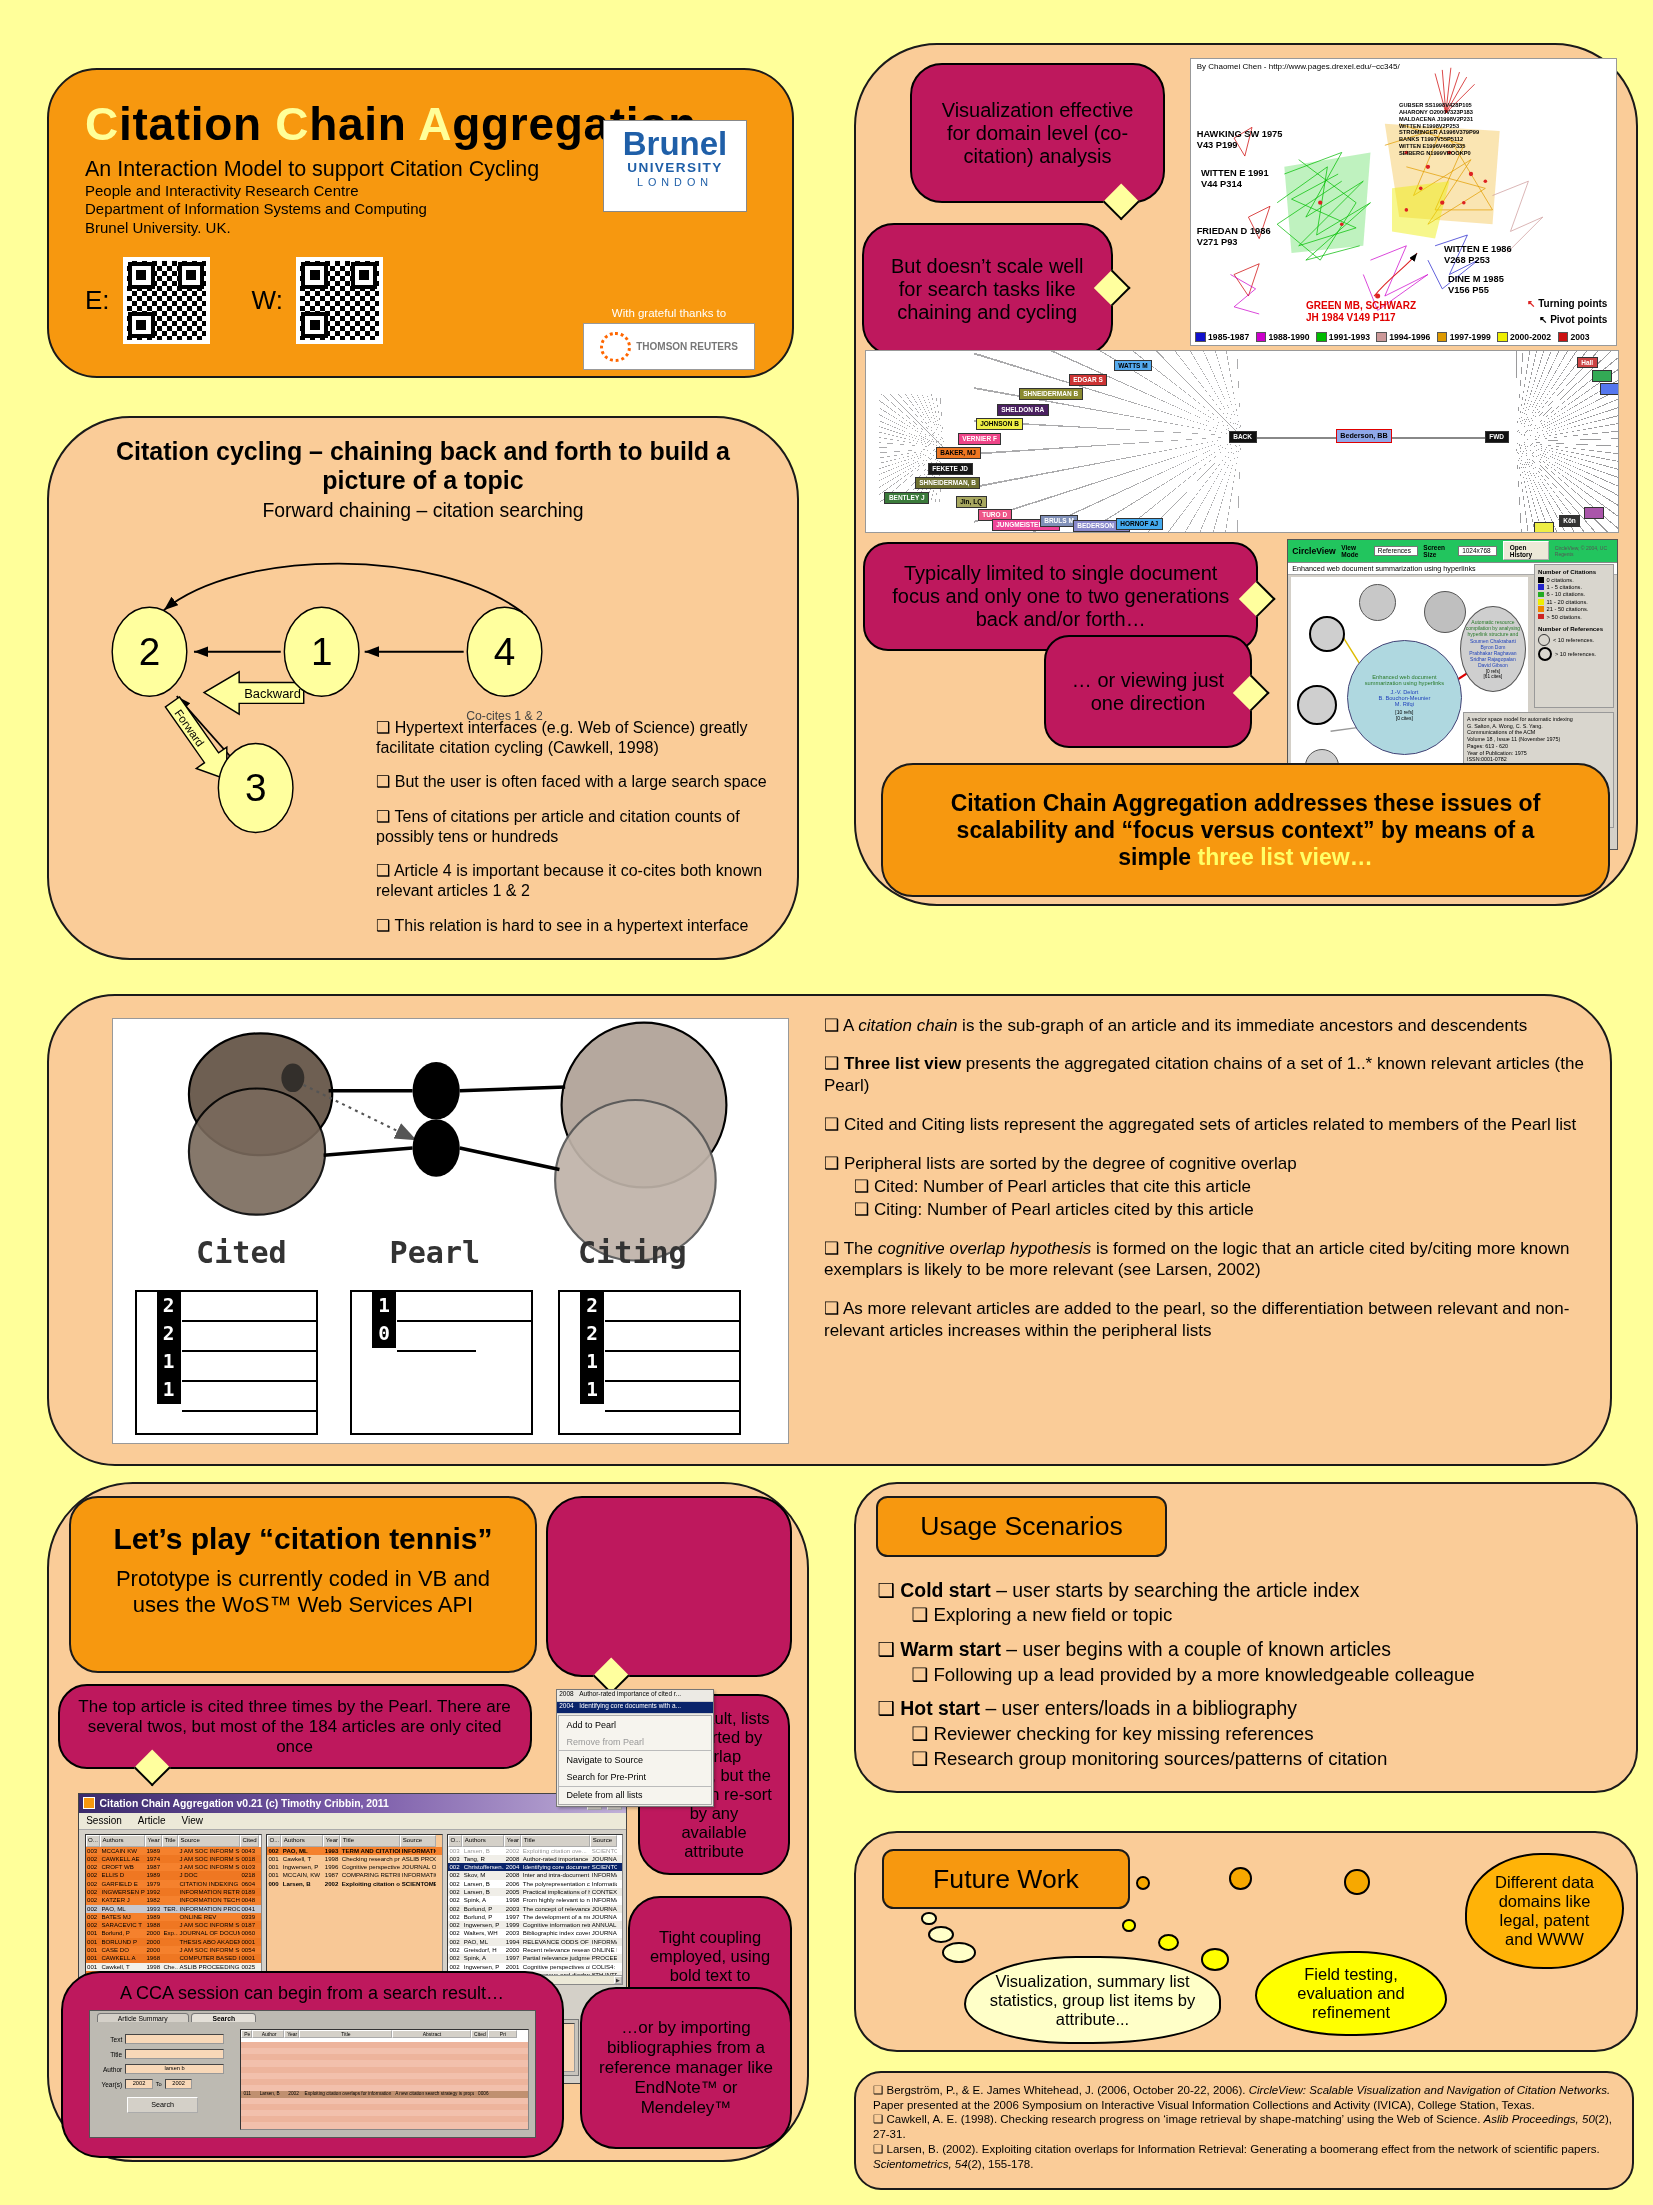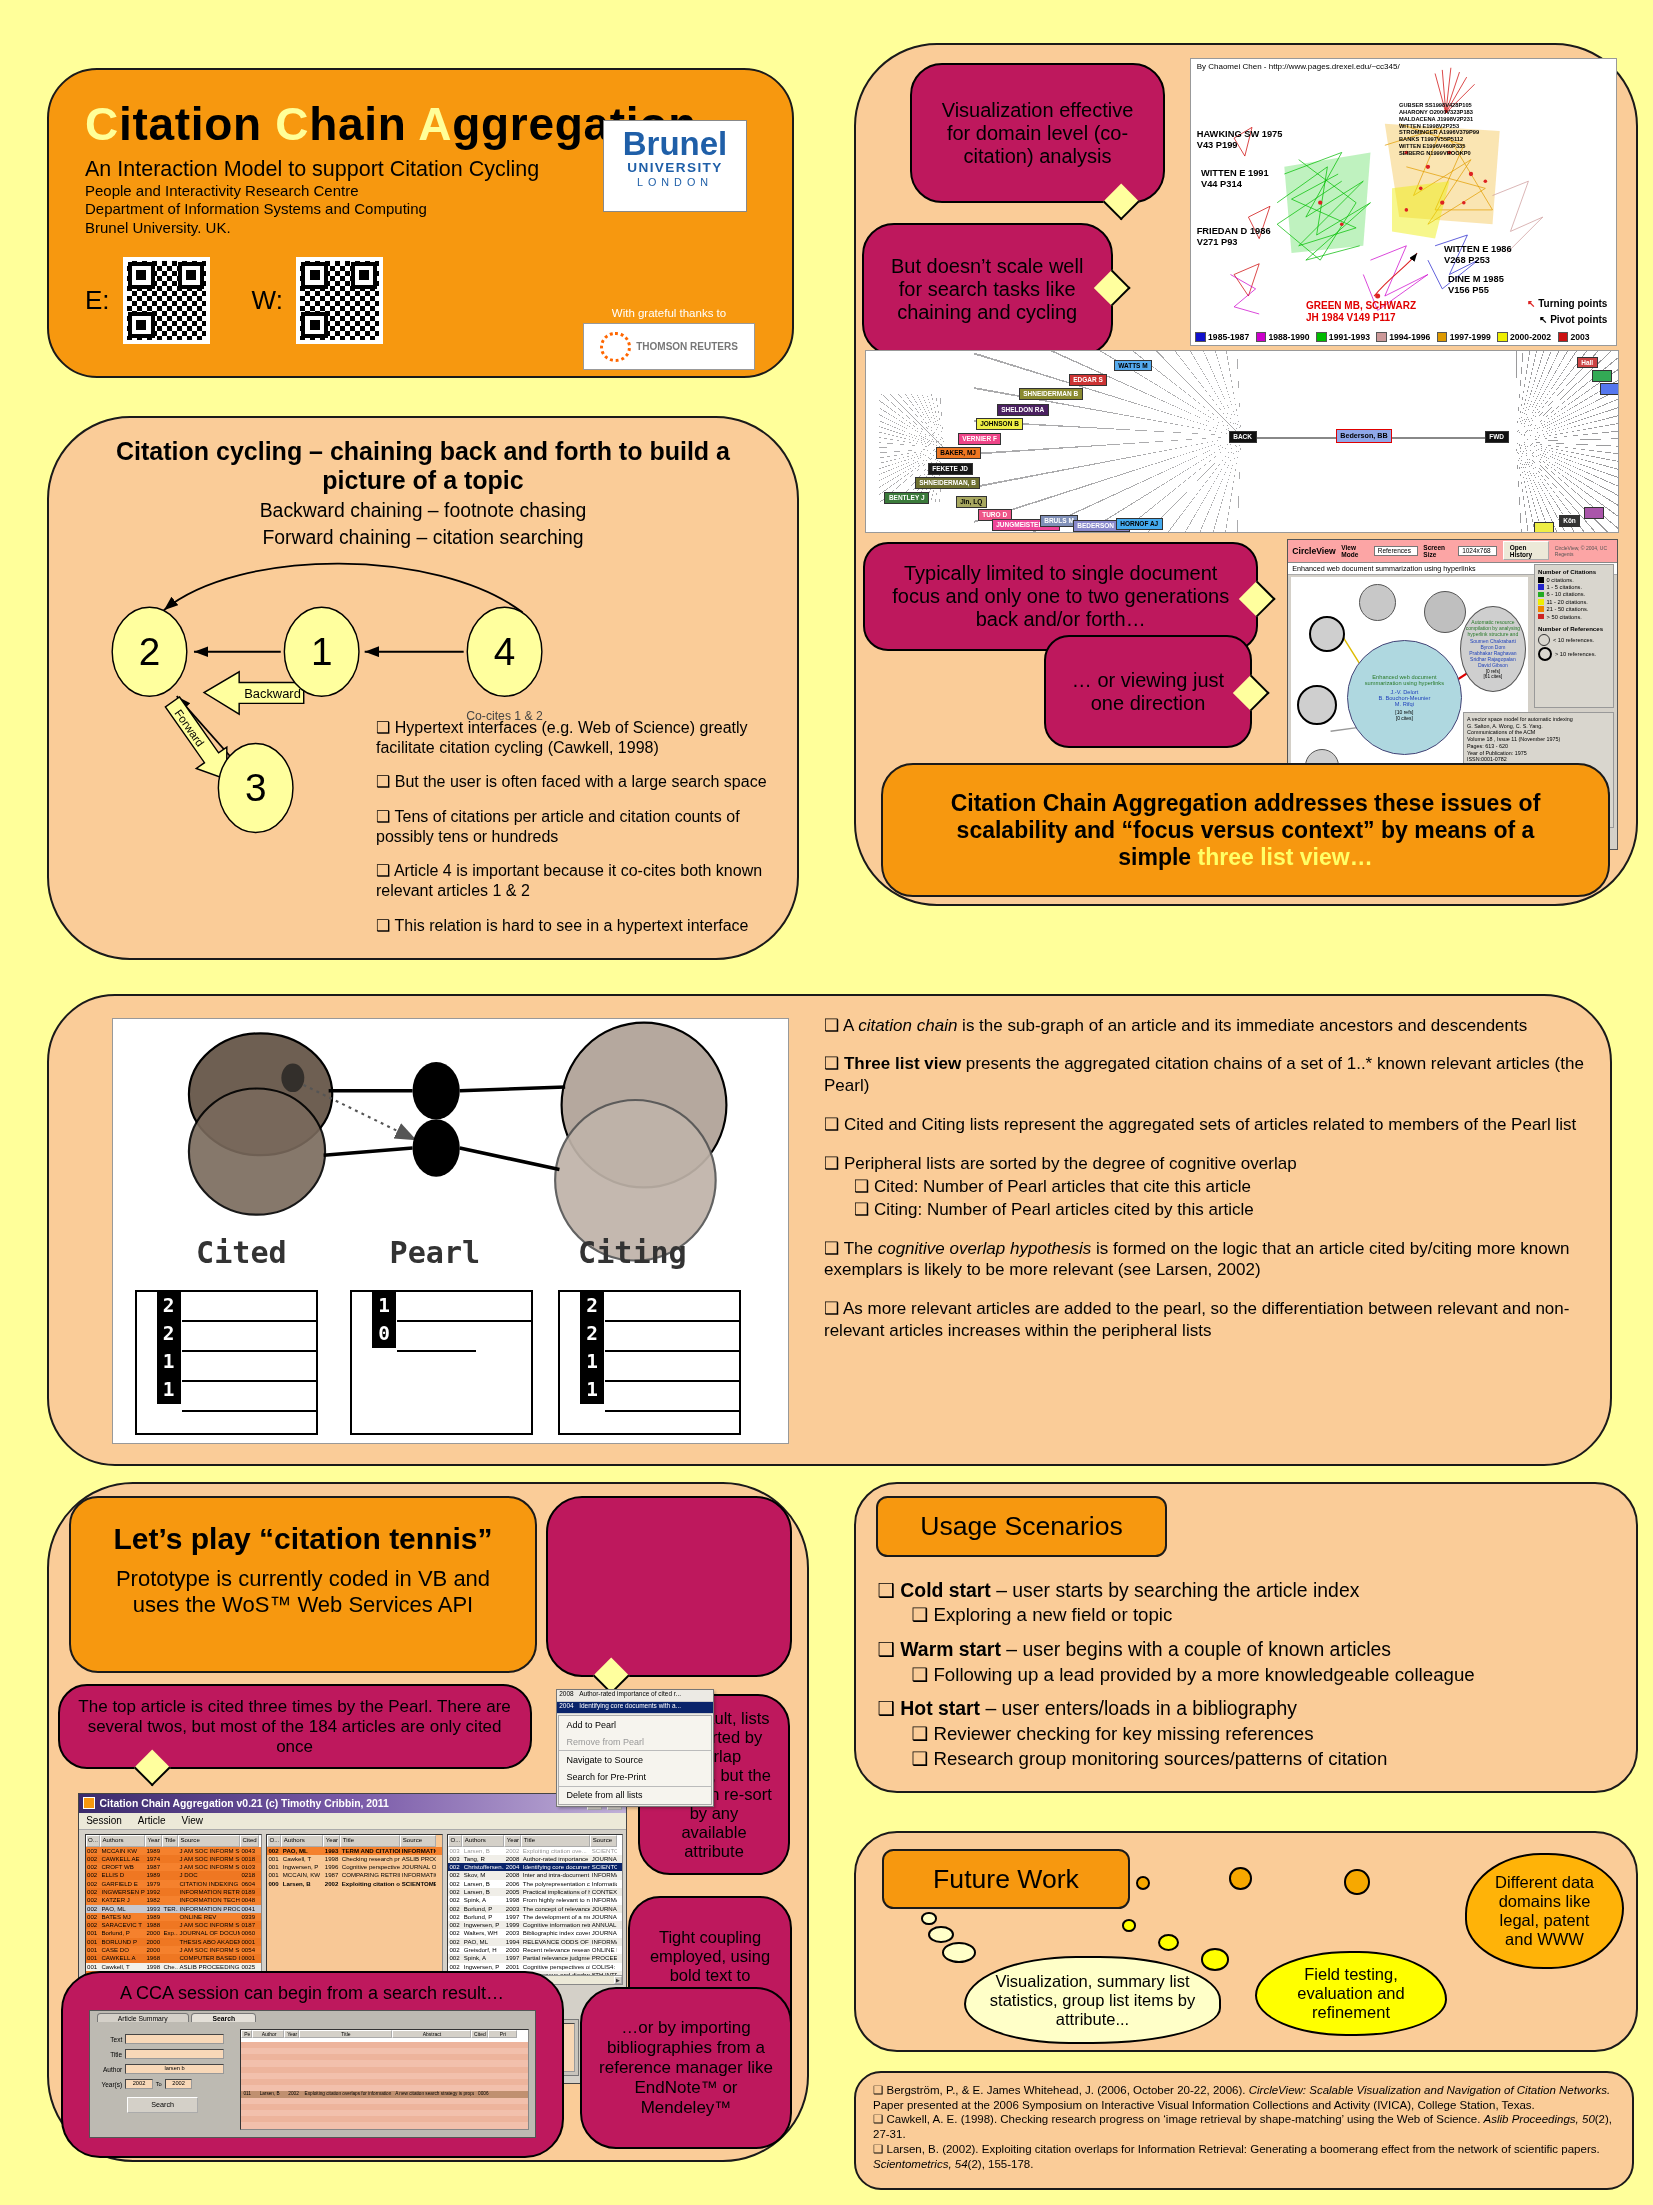--- a/index.html
+++ b/index.html
@@ -55,21 +55,21 @@
   #treeviz{left:8.6px;top:305px;width:752px;height:181px;overflow:hidden;}
   .fan{position:absolute;}
   .tchip{position:absolute;font-size:6.5px;font-weight:bold;padding:1.4px 3.6px;border:0.7px solid #333;color:#000;white-space:nowrap;z-index:3;}
   .tchip.dark{color:#fff;}
   #stmt{position:absolute;left:25px;top:718px;width:729px;height:134px;border-radius:32px;
         display:flex;align-items:center;justify-content:center;text-align:center;padding:7.2px 43px;box-sizing:border-box;
         font-size:23px;font-weight:bold;}
   #stmt .yl{color:#FFFF66;}
   
   #cv{left:431px;top:494px;width:329px;height:309px;background:#D4D0C8;border:1.4px solid #555;font-size:6.5px;}
-  #cv .tb{height:21.5px;background:#fca5a5;border-bottom:0.7px solid #888;display:flex;align-items:center;gap:5.7px;padding:0 4.3px;}
+  #cv .tb{height:21.5px;background:#22c55e;border-bottom:0.7px solid #888;display:flex;align-items:center;gap:5.7px;padding:0 4.3px;}
   #cv .brand{font-weight:bold;font-size:8.6px;}
   #cv .lbl{font-weight:bold;font-size:6.5px;}
   #cv .dd{background:#fff;border:0.7px solid #777;padding:0.7px 5.7px 0.7px 2.9px;font-size:6.5px;}
   #cv .btn{background:#ECE9D8;border:1.4px outset #fff;padding:1.4px 5.7px;font-size:6.5px;font-weight:bold;}
   #cv .sub{background:#fff;padding:1.4px 4.3px;border-bottom:0.7px solid #aaa;font-size:7.2px;}
   #cv-main{position:absolute;left:2.9px;top:37px;width:237px;height:251px;background:#fff;}
   .cvc{position:absolute;border-radius:50%;display:flex;flex-direction:column;align-items:center;justify-content:center;text-align:center;box-sizing:border-box;}
   .cv-green{color:#2A7A2A;}.cv-blue{color:#2244BB;}
   #cv-leg{position:absolute;right:2.9px;top:24.4px;width:80px;height:144px;background:#D9D6CE;border:0.7px solid #999;padding:2.9px;box-sizing:border-box;}
   #cv-leg .cv-line{display:flex;align-items:center;gap:2.9px;margin-top:1.4px;font-size:5.7px;}
@@ -224,21 +224,20 @@
       <div>With grateful thanks to</div>
       <div id="thomson">
         <span class="dotc"></span>
         <span class="tr">THOMSON REUTERS</span>
       </div>
     </div>
   </div>
 
   <div id="cyc" class="panel">
     <div class="ttl">Citation cycling – chaining back and forth to build a picture of a topic</div>
-    <div class="s">Backward chaining – footnote chasing</div>
     <div class="s">Forward chaining – citation searching</div>
     <svg id="cyc-svg" width="546" height="373" viewBox="0 0 760 520">
       <defs>
         <marker id="arr" markerWidth="10" markerHeight="10" refX="8" refY="3" orient="auto">
             <path d="M0,0 L8,3 L0,6 Z" fill="#000"></path>
           </marker>
       </defs>
       <path d="M 640,45 C 520,-45 245,-45 140,42" fill="none" stroke="#000" stroke-width="2.5" marker-end="url(#arr)"></path>
       <line x1="558" y1="100" x2="420" y2="100" stroke="#000" stroke-width="2.5" marker-end="url(#arr)"></line>
       <line x1="303" y1="100" x2="182" y2="100" stroke="#000" stroke-width="2.5" marker-end="url(#arr)"></line>

